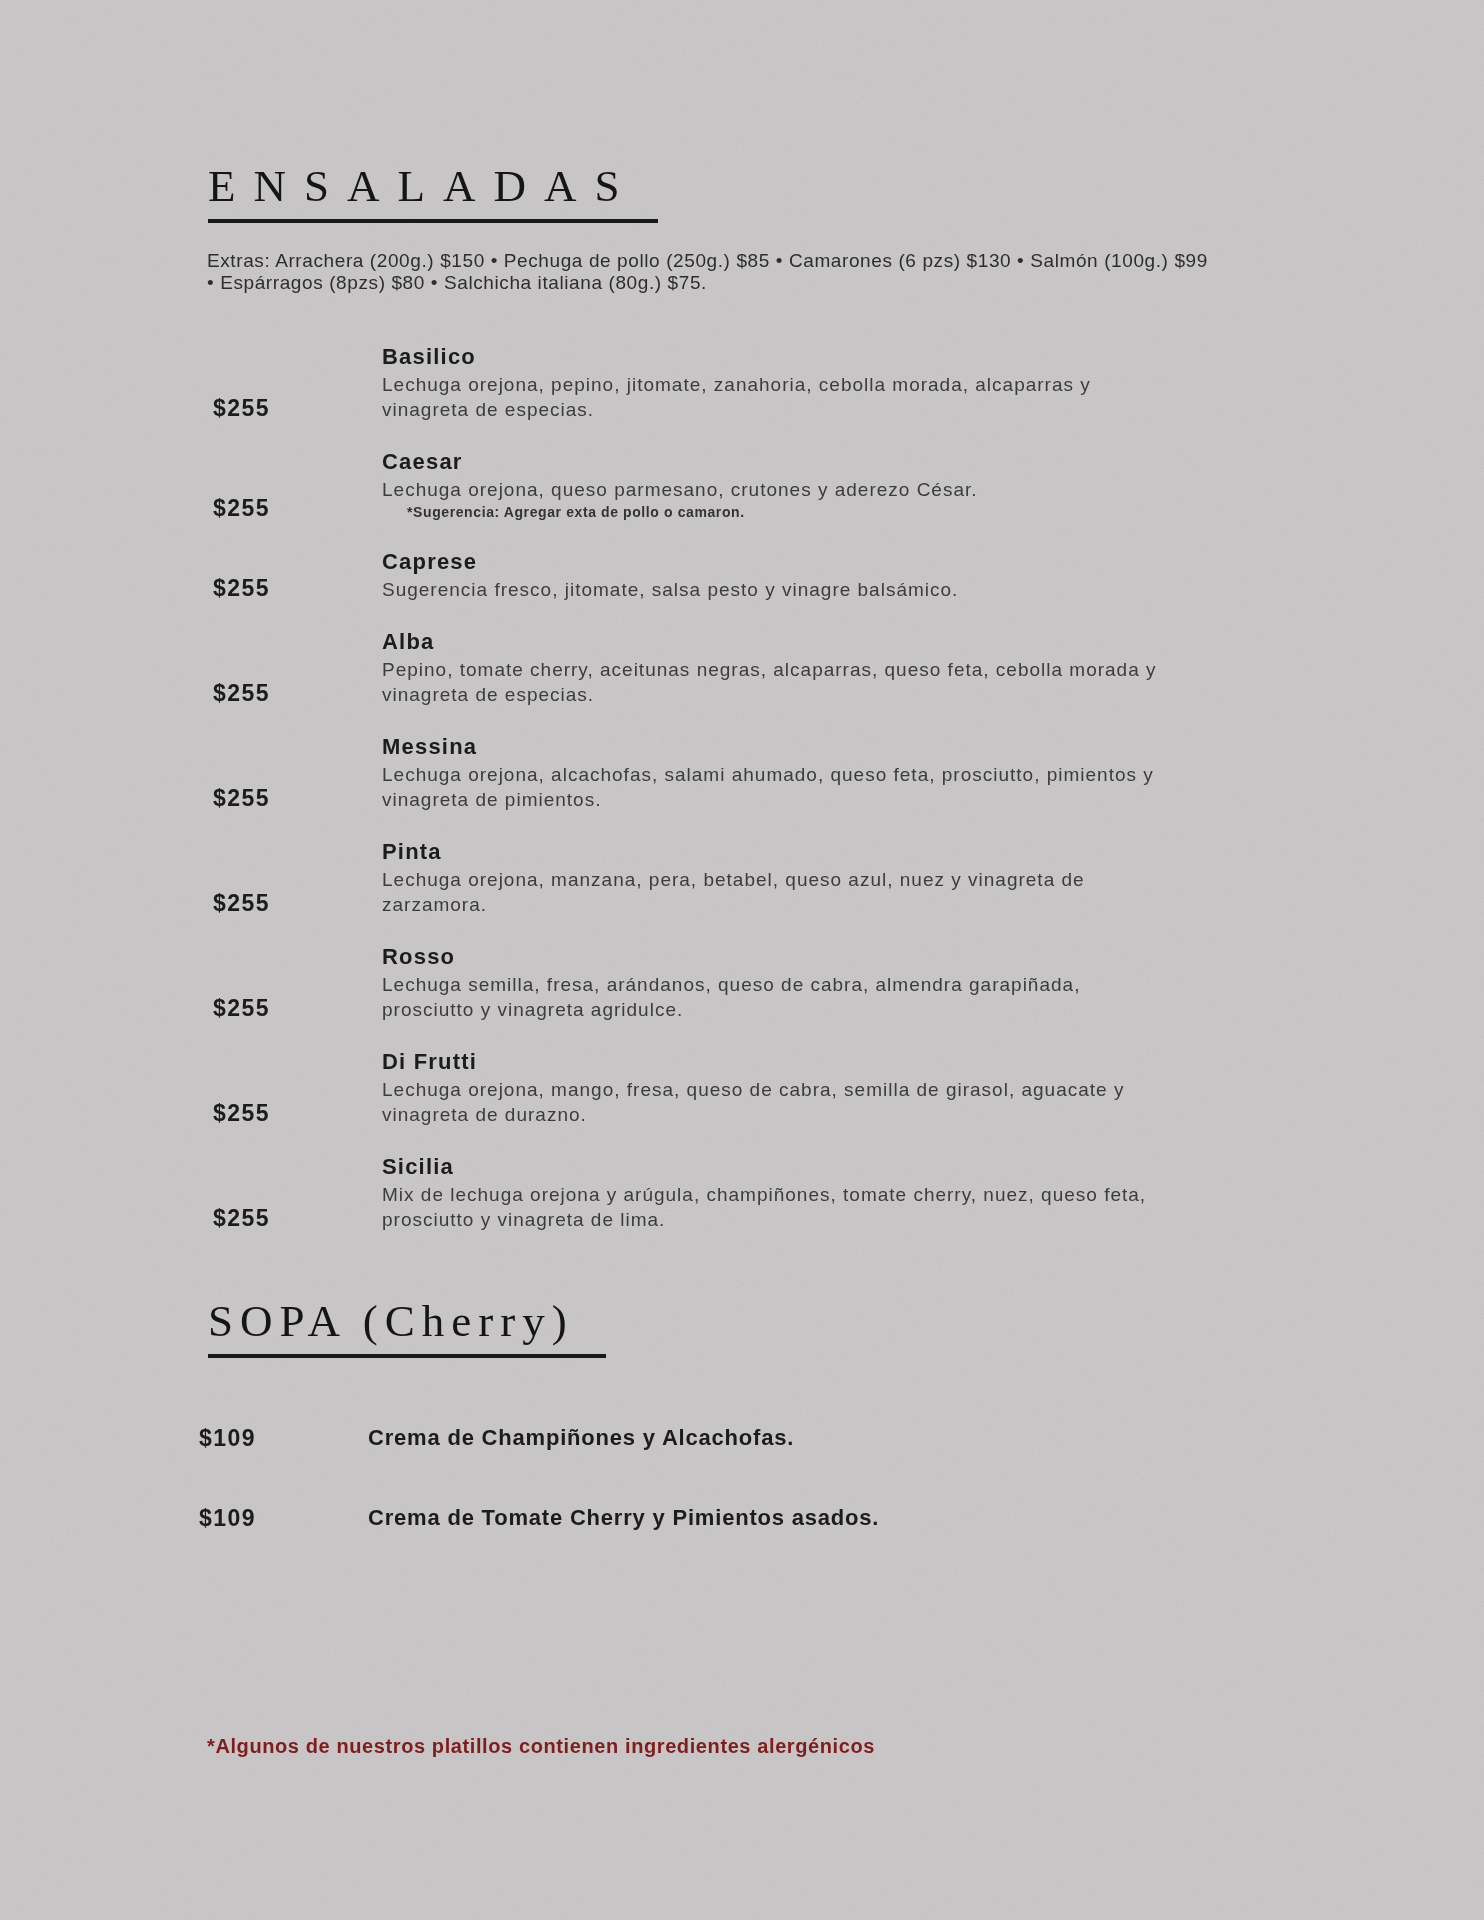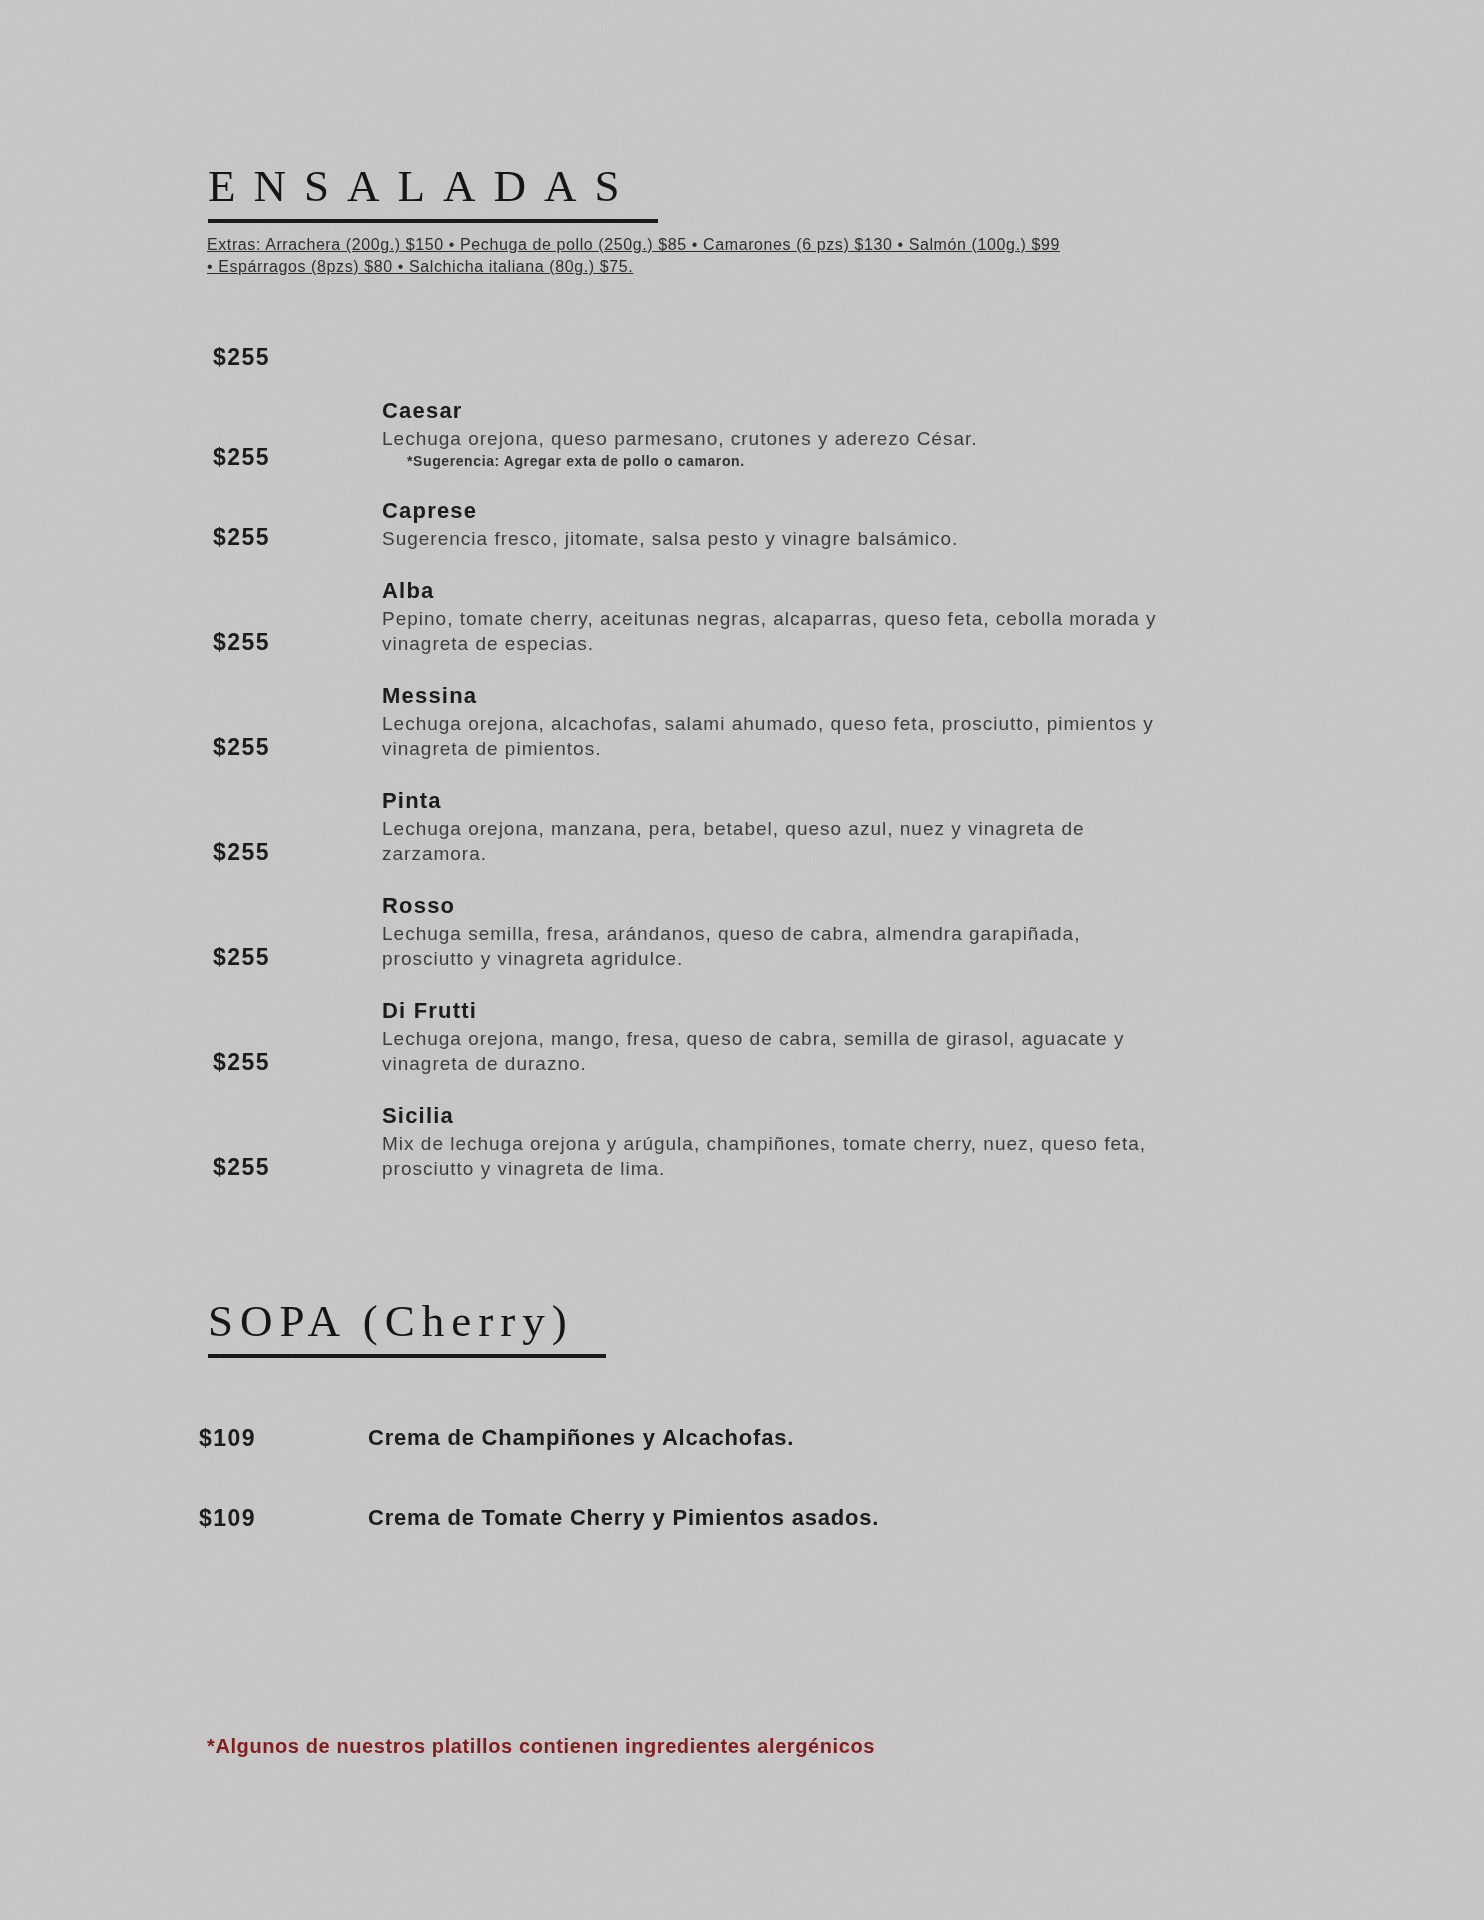--- a/index.html
+++ b/index.html
@@ -30,25 +30,24 @@
     color: #151515;
     border-bottom: 4px solid #191919;
     padding-bottom: 9px;
   }
   #ensaladas-header { top: 163px; }
   #ensaladas-header .section-title { letter-spacing: 18px; padding-right: 20px; }
   #sopa-header { top: 1298px; }
   #sopa-header .section-title { letter-spacing: 7px; padding-right: 32px; }
 
   .extras {
-    position: absolute; left: 207px; top: 234px;
-    font-size: 16px; line-height: 22px;
+    position: absolute; left: 207px; top: 250px;
+    font-size: 19px; line-height: 22px;
     letter-spacing: 0.6px;
     color: #2d2d2d;
-    text-decoration: underline;
   }
 
   .items { position: absolute; left: 213px; top: 343px; }
   .item { display: flex; align-items: flex-end; margin-bottom: 26px; }
   .price {
     width: 169px; flex: 0 0 169px;
     font-size: 23px; font-weight: 700;
     letter-spacing: 1.5px; color: #1c1c1c;
     line-height: 28px;
   }
@@ -103,20 +102,24 @@
 
   <div class="extras">
     <div>Extras: Arrachera (200g.) $150 • Pechuga de pollo (250g.) $85 • Camarones (6 pzs) $130 • Salmón (100g.) $99</div>
     <div>• Espárragos (8pzs) $80 • Salchicha italiana (80g.) $75.</div>
   </div>
 
   <div class="items">
 
     <div class="item">
       <div class="price">$255</div>
+      <div class="txt">
+        <div class="name">Basilico</div>
+        <div class="desc">Lechuga orejona, pepino, jitomate, zanahoria, cebolla morada, alcaparras y vinagreta de especias.</div>
+      </div>
     </div>
 
     <div class="item">
       <div class="price">$255</div>
       <div class="txt">
         <div class="name">Caesar</div>
         <div class="desc">Lechuga orejona, queso parmesano, crutones y aderezo César.</div>
         <div class="note">*Sugerencia: Agregar exta de pollo o camaron.</div>
       </div>
     </div>

